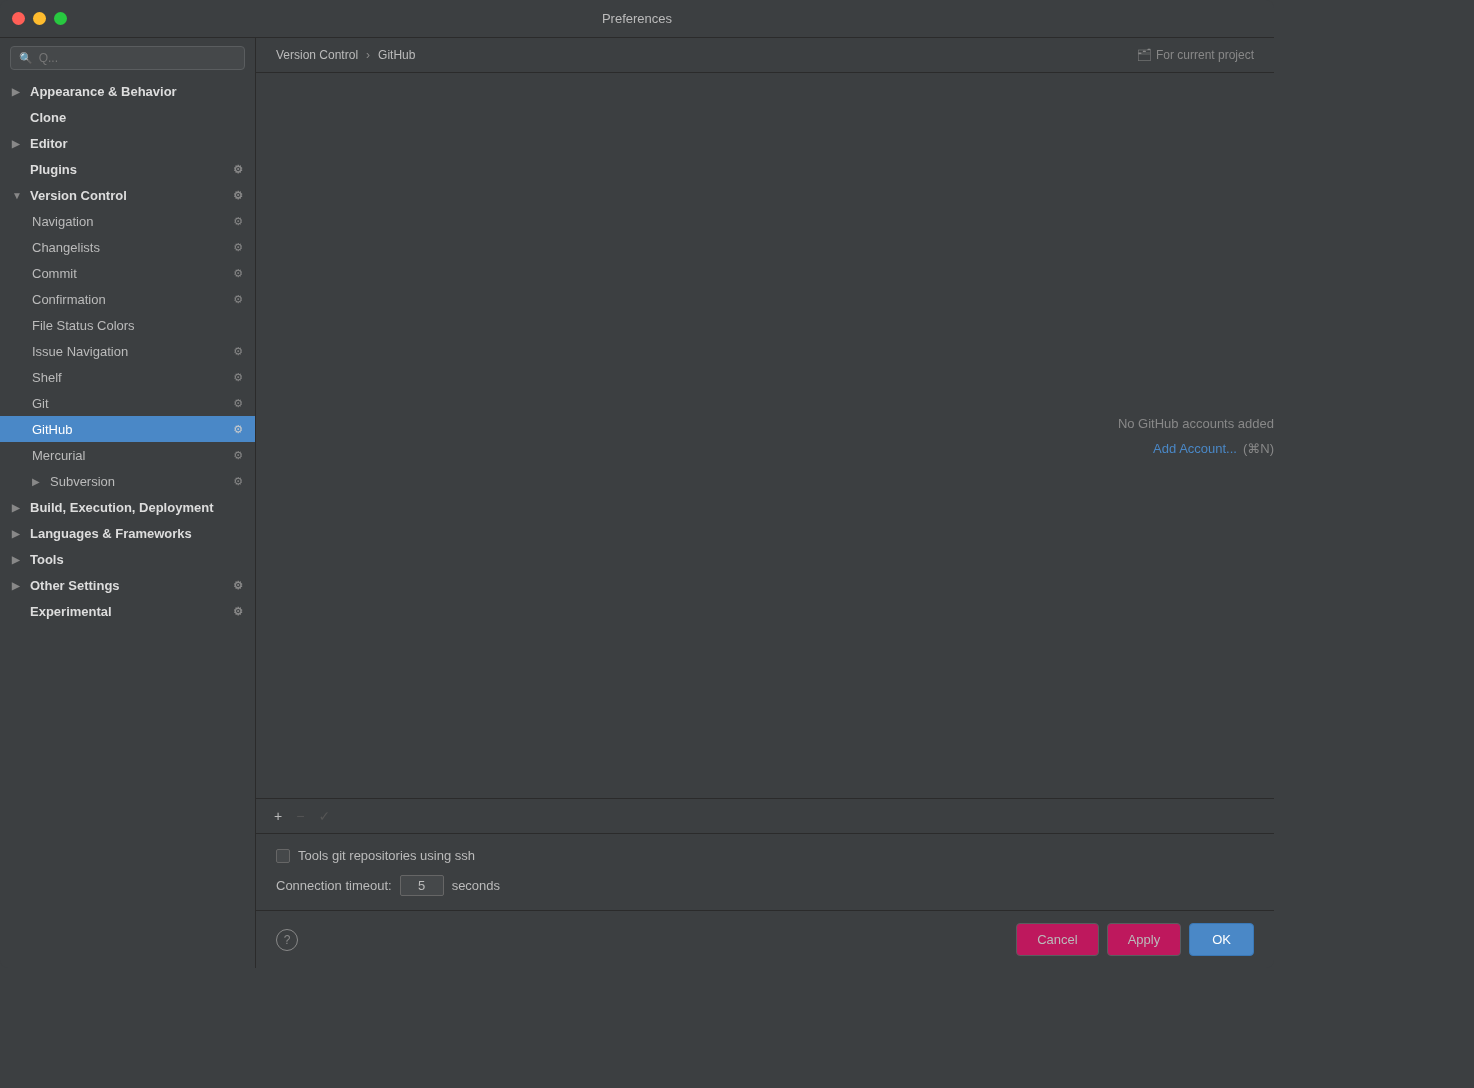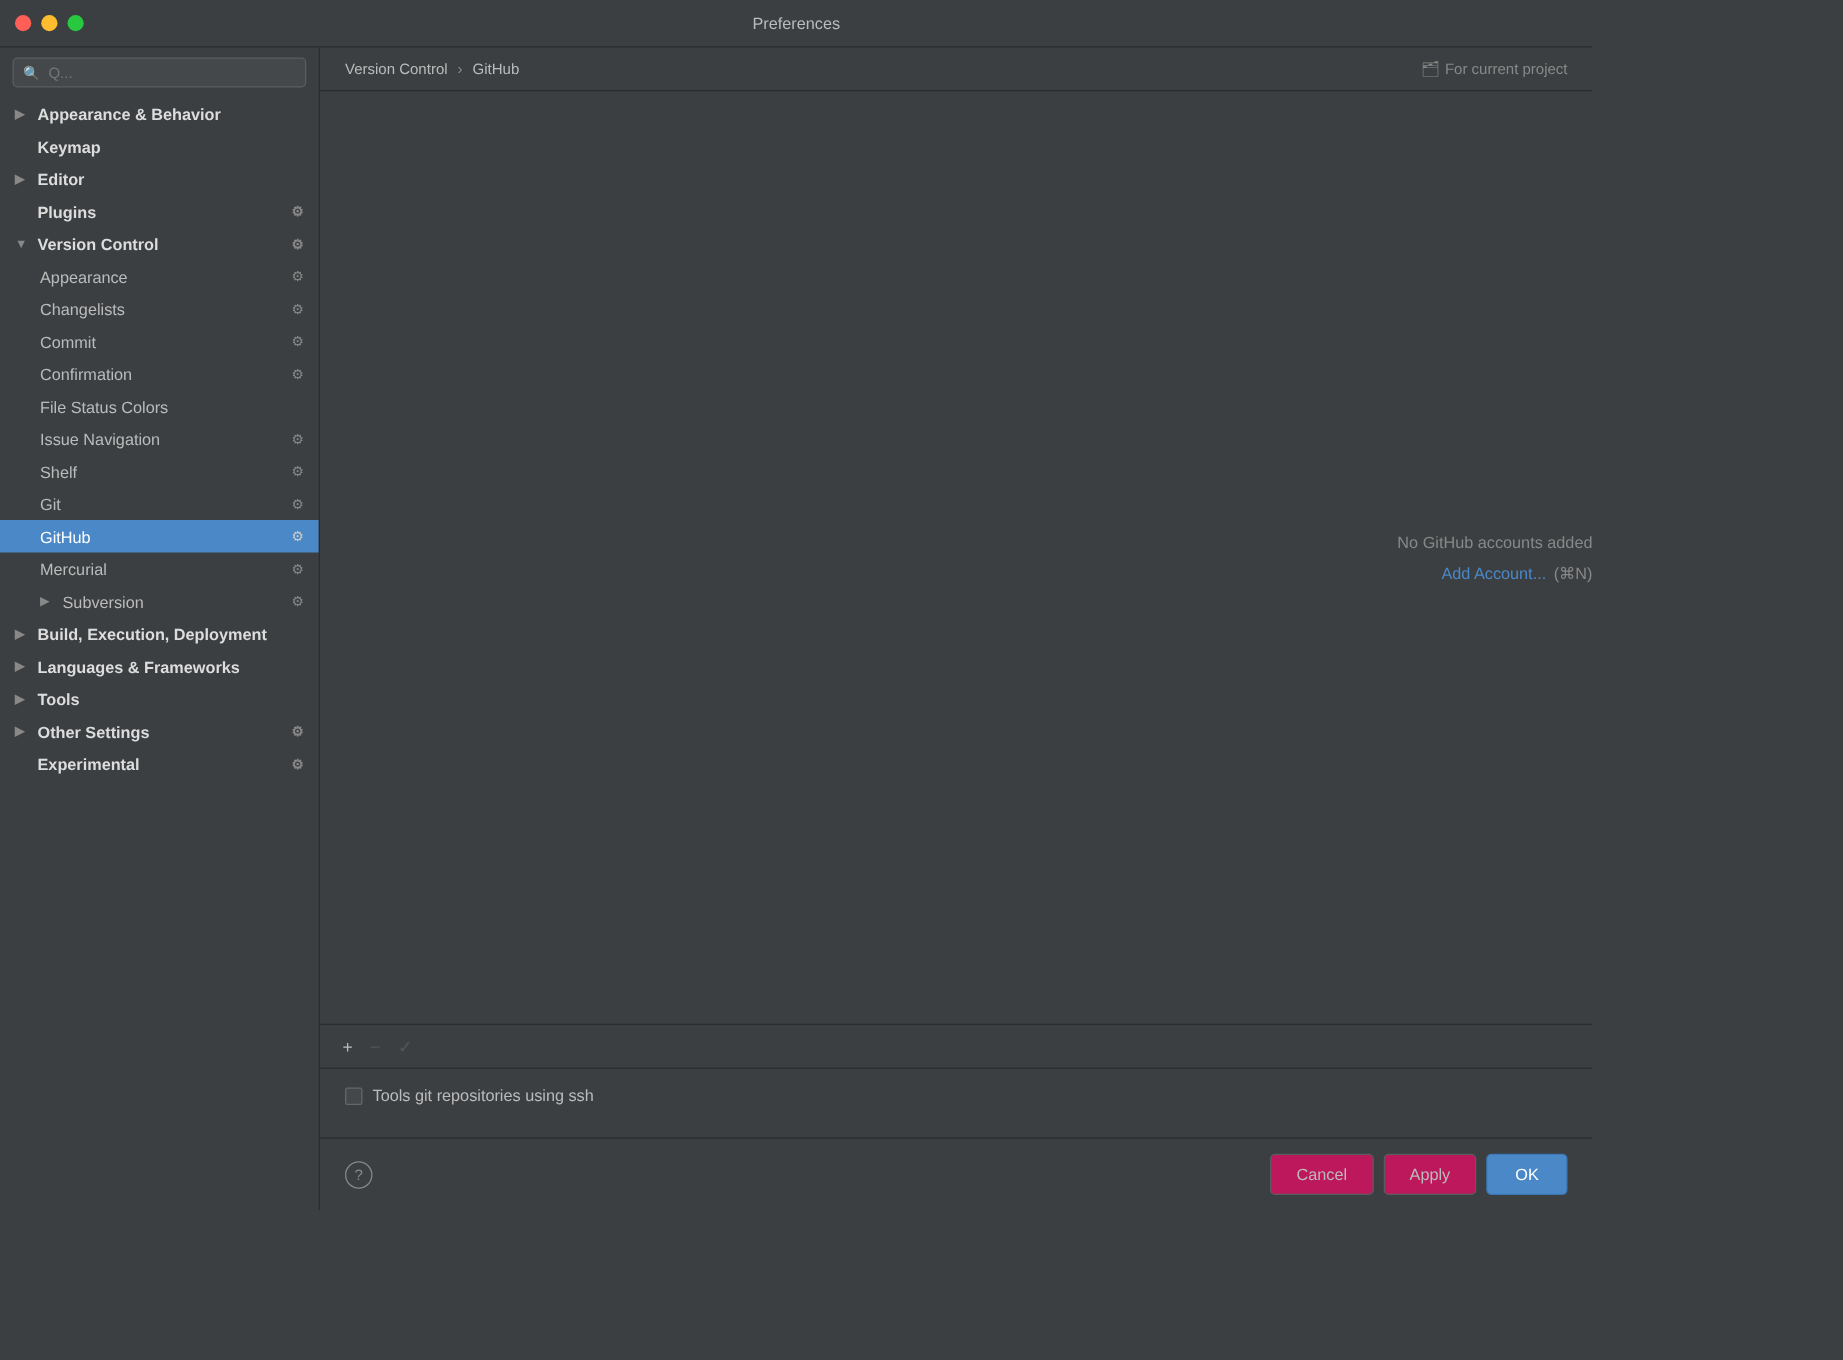--- a/index.html
+++ b/index.html
@@ -323,42 +323,42 @@
       <input class="search-input" type="text" placeholder="Q..." style="">
     </div>
 
     <div class="sidebar-item group-header">
       <span class="expand-icon">▶</span>
       <span>Appearance &amp; Behavior</span>
     </div>
 
     <div class="sidebar-item group-header">
       <span class="expand-icon" style="visibility:hidden;">▶</span>
-      <span>Keymap</span>
+      <span>Clone</span>
     </div>
 
     <div class="sidebar-item group-header">
       <span class="expand-icon">▶</span>
       <span>Editor</span>
     </div>
 
     <div class="sidebar-item group-header">
       <span class="expand-icon" style="visibility:hidden;">▶</span>
       <span>Plugins</span>
       <span class="sidebar-icon">⚙</span>
     </div>
 
     <div class="sidebar-item group-header">
       <span class="expand-icon">▼</span>
       <span>Version Control</span>
       <span class="sidebar-icon">⚙</span>
     </div>
 
     <div class="sidebar-item sub-item">
-      <span>Appearance</span>
+      <span>Navigation</span>
       <span class="sidebar-icon">⚙</span>
     </div>
 
     <div class="sidebar-item sub-item">
       <span>Changelists</span>
       <span class="sidebar-icon">⚙</span>
     </div>
 
     <div class="sidebar-item sub-item">
       <span>Commit</span>
@@ -458,20 +458,25 @@
         <button class="toolbar-btn">+</button>
         <button class="toolbar-btn disabled">−</button>
         <button class="toolbar-btn disabled">✓</button>
       </div>
 
       <div class="settings-section">
         <div class="checkbox-row">
           <div class="checkbox-box"></div>
           <span class="checkbox-label">Tools git repositories using ssh</span>
         </div>
+        <div class="timeout-row">
+          <span class="timeout-label">Connection timeout:</span>
+          <input class="timeout-input" type="text" value="5" style="">
+          <span class="timeout-unit">seconds</span>
+        </div>
       </div>
     </div>
 
     <div class="bottom-bar">
       <button class="help-btn">?</button>
       <div class="action-buttons">
         <button class="btn-cancel">Cancel</button>
         <button class="btn-apply">Apply</button>
         <button class="btn-ok">OK</button>
       </div>

